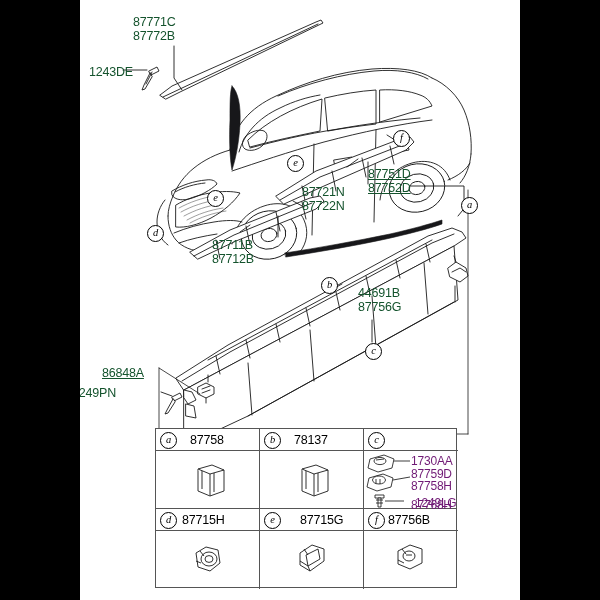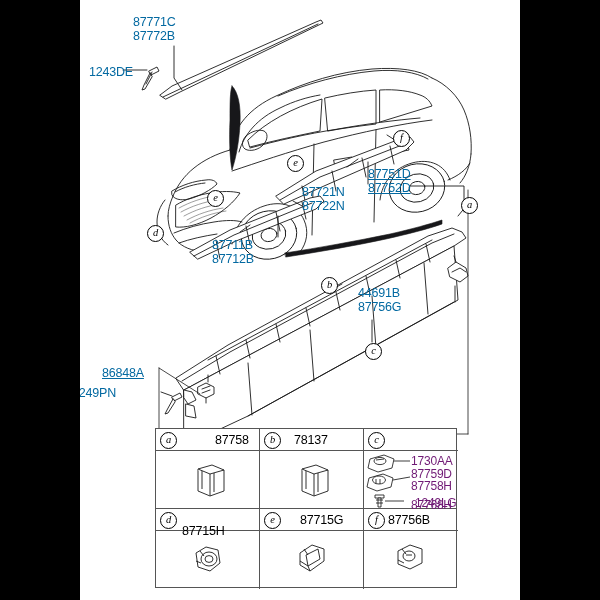--- a/index.html
+++ b/index.html
@@ -8,21 +8,21 @@
     font-family:"Liberation Sans", sans-serif;
     overflow:hidden;position:relative;
   }
   #stage{position:absolute;left:0;top:0;width:600px;height:600px;background:#fff;}
   .bar{position:absolute;top:0;height:600px;background:#000;}
   #bar-left{left:0;width:80px;}
   #bar-right{left:520px;width:80px;}
   .canvas{position:absolute;left:80px;top:0;width:440px;height:600px;overflow:hidden;}
   svg{position:absolute;left:0;top:0;}
   .lbl{
-    position:absolute;font-size:12.5px;color:#0369a1;white-space:pre;
+    position:absolute;font-size:12.5px;color:#14532d;white-space:pre;
     line-height:13.5px;letter-spacing:-0.2px;
   }
   .cell-num{
     position:absolute;font-size:12px;color:#701a75;white-space:nowrap;
     line-height:13px;letter-spacing:-0.2px;
   }
   .tbl-title{
     position:absolute;font-size:12.5px;color:#000;white-space:nowrap;
     letter-spacing:-0.2px;
   }
@@ -256,21 +256,21 @@
               border:1.2px solid #555;box-sizing:border-box;background:#fff;">
 
     <div style="position:absolute;left:0;top:0;width:100%;height:80px;
                 border-bottom:1.2px solid #555;box-sizing:border-box;">
 
       <div style="position:absolute;left:0;top:0;width:104px;height:100%;
                   border-right:1.2px solid #555;box-sizing:border-box;">
         <div style="position:absolute;left:0;top:0;width:100%;height:22px;
                     border-bottom:1px solid #555;box-sizing:border-box;">
           <div class="cbubble" style="left:4px;top:3px;">a</div>
-          <div class="tbl-title" style="left:34px;top:4px;margin-left:25px;">87758</div>
+          <div class="tbl-title" style="left:34px;top:4px;">87758</div>
         </div>
         <svg width="104" height="58" style="top:22px;">
           <g fill="#fff" stroke="#1a1a1a" stroke-width="0.9" stroke-linejoin="round">
             <path d="M42 18 L56 14 L68 19 L68 40 L54 45 L42 40 Z"></path>
             <path d="M42 18 L54 23 L54 45"></path>
             <path d="M54 23 L68 19"></path>
             <path d="M46 20 L46 38"></path>
             <path d="M58 22 L58 41"></path>
           </g>
         </svg>
@@ -334,21 +334,21 @@
     </div>
 
     <div style="position:absolute;left:0;top:80px;width:100%;height:80px;
                 box-sizing:border-box;">
 
       <div style="position:absolute;left:0;top:0;width:104px;height:100%;
                   border-right:1.2px solid #555;box-sizing:border-box;">
         <div style="position:absolute;left:0;top:0;width:100%;height:22px;
                     border-bottom:1px solid #555;box-sizing:border-box;">
           <div class="cbubble" style="left:4px;top:3px;">d</div>
-          <div class="tbl-title" style="left:26px;top:15px;">87715H</div>
+          <div class="tbl-title" style="left:26px;top:4px;">87715H</div>
         </div>
         <svg width="104" height="58" style="top:22px;">
           <g fill="#fff" stroke="#1a1a1a" stroke-width="0.9" stroke-linejoin="round">
             <path d="M40 22 L50 16 L62 19 L64 32 L54 40 L42 36 Z"></path>
             <ellipse cx="53" cy="28" rx="8" ry="7"></ellipse>
             <ellipse cx="53" cy="28" rx="4" ry="3.4"></ellipse>
             <path d="M44 20 L48 25"></path>
             <path d="M40 30 L45 32"></path>
           </g>
         </svg>

